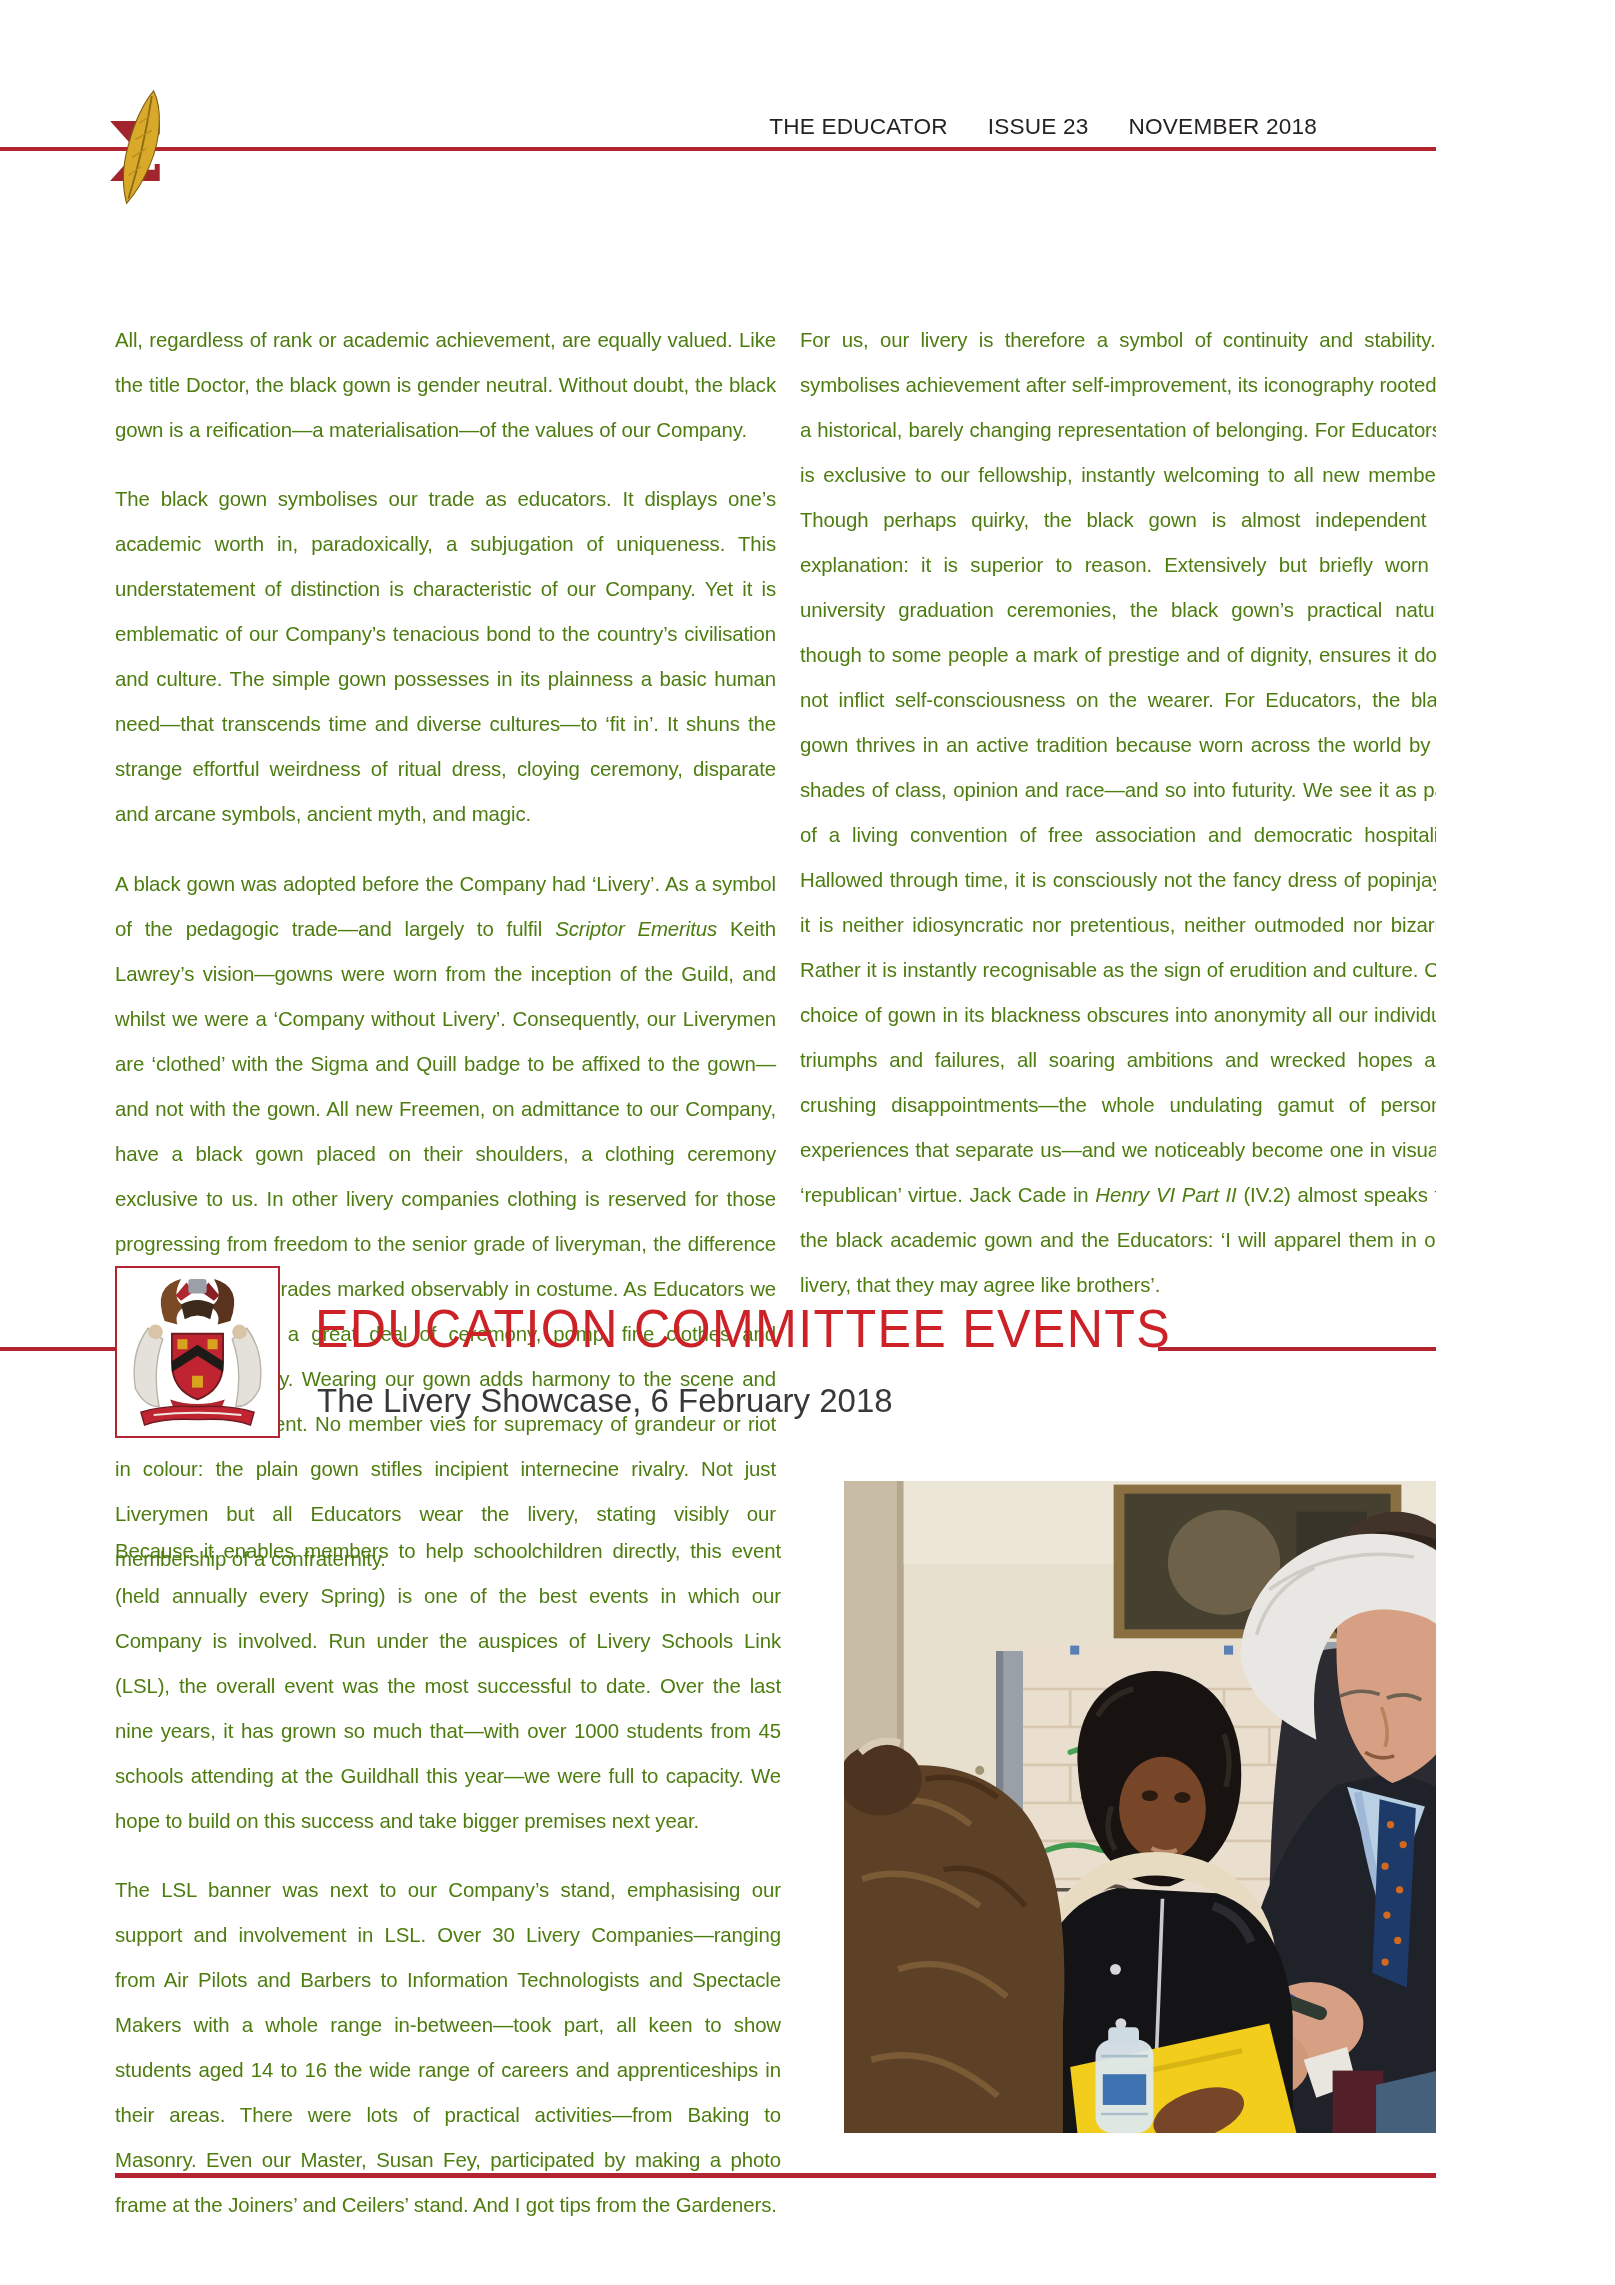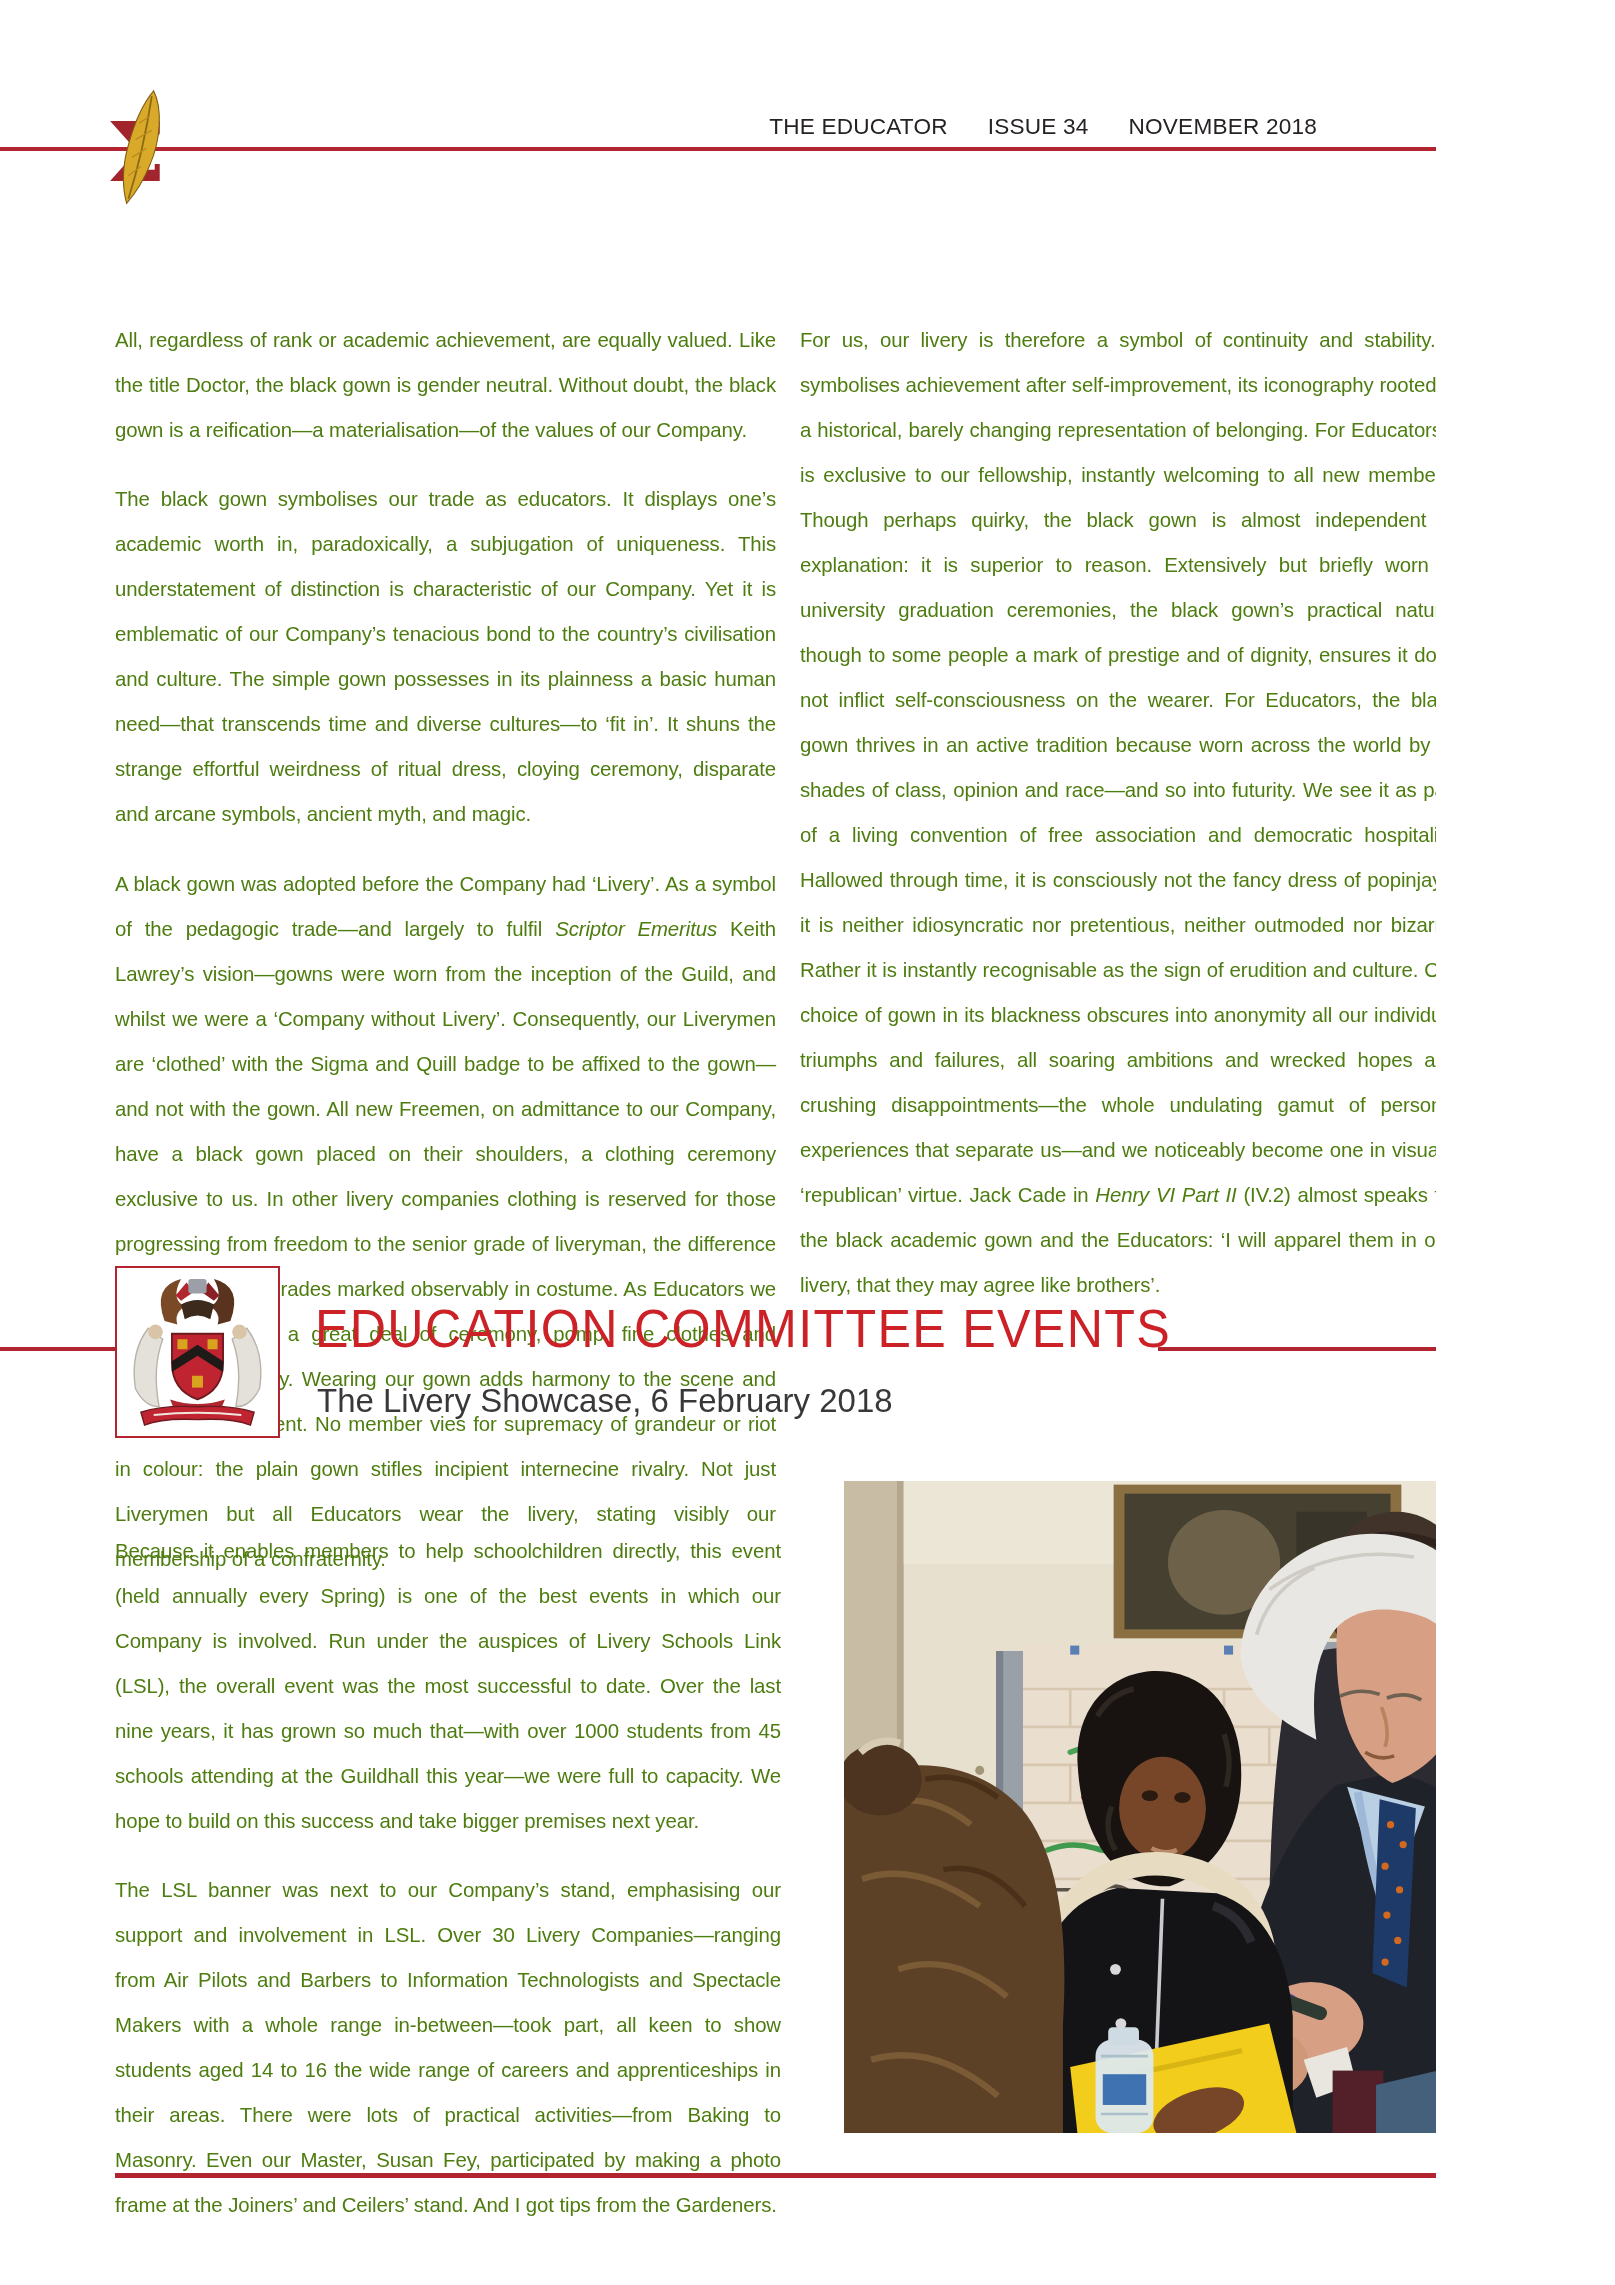--- a/index.html
+++ b/index.html
@@ -52,21 +52,21 @@
       <g>
         <path d="M54,2 C64,22 62,56 50,84 C42,104 32,118 24,127 C20,112 18,90 26,62 C33,36 44,14 54,2 Z" fill="#d9a929" stroke="#7c5c12" stroke-width="1.2"></path>
         <path d="M52,8 C48,34 40,78 26,122" stroke="#8a6a14" stroke-width="2" fill="none"></path>
         <path d="M50,30 L38,38 M52,46 L34,56 M46,66 L30,76 M40,86 L26,96" stroke="#b98c1e" stroke-width="1.4"></path>
       </g>
     </svg>
   </div>
 
   <div class="masthead">
     <span>THE EDUCATOR</span>
-    <span>ISSUE 34</span>
+    <span>ISSUE 23</span>
     <span>NOVEMBER 2018</span>
   </div>
 
   <div class="col col-left">
     <p>All, regardless of rank or academic achievement, are equally valued. Like the title Doctor, the black gown is gender neutral. Without doubt, the black gown is a reification—a materialisation—of the values of our Company.</p>
     <p>The black gown symbolises our trade as educators. It displays one’s academic worth in, paradoxically, a subjugation of uniqueness. This understatement of distinction is characteristic of our Company. Yet it is emblematic of our Company’s tenacious bond to the country’s civilisation and culture. The simple gown possesses in its plainness a basic human need—that transcends time and diverse cultures—to ‘fit in’. It shuns the strange effortful weirdness of ritual dress, cloying ceremony, disparate and arcane symbols, ancient myth, and magic.</p>
     <p><span>A black gown was adopted before the Company had ‘Livery’. As a symbol of the pedagogic trade—and largely to fulfil </span><span class="it">Scriptor Emeritus</span><span> Keith Lawrey’s vision—gowns were worn from the inception of the Guild, and whilst we were a ‘Company without Livery’. Consequently, our Liverymen are ‘clothed’ with the Sigma and Quill badge to be affixed to the gown—and not with the gown. All new Freemen, on admittance to our Company, have a black gown placed on their shoulders, a clothing ceremony exclusive to us. In other livery companies clothing is reserved for those progressing from freedom to the senior grade of liveryman, the difference between the two grades marked observably in costume. As Educators we do not go in for a great deal of ceremony, pomp, fine clothes and magnificent display. Wearing our gown adds harmony to the scene and subsumes sentiment. No member vies for supremacy of grandeur or riot in colour: the plain gown stifles incipient internecine rivalry. Not just Liverymen but all Educators wear the livery, stating visibly our membership of a confraternity.</span></p>
   </div>
 
   <div class="col col-right">

